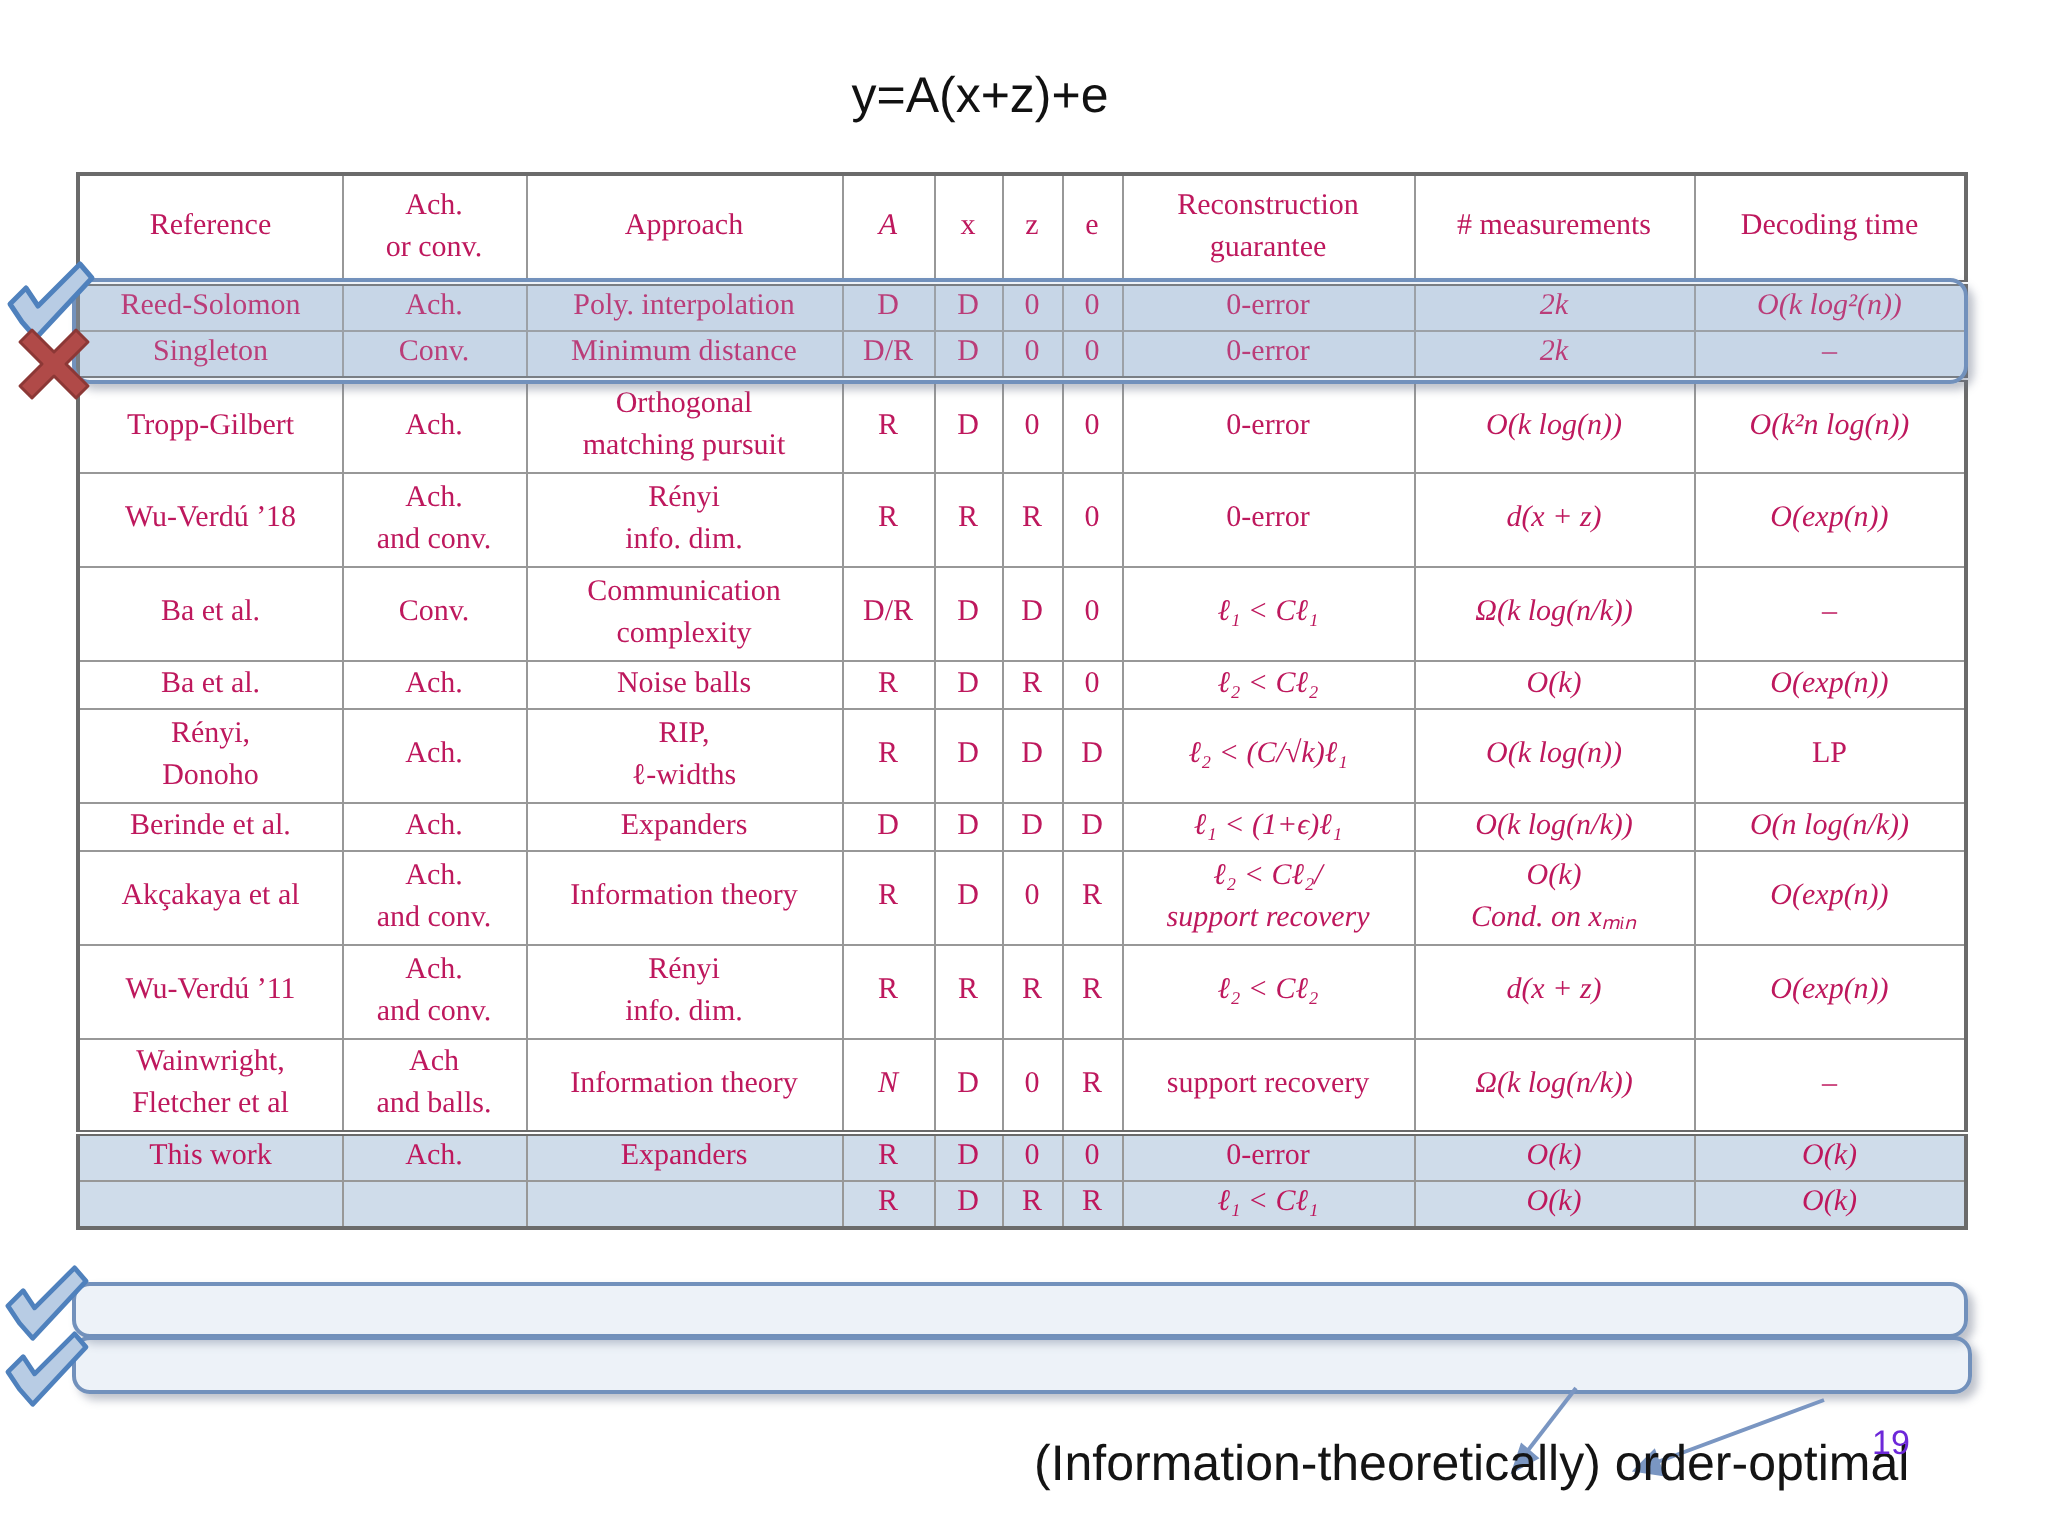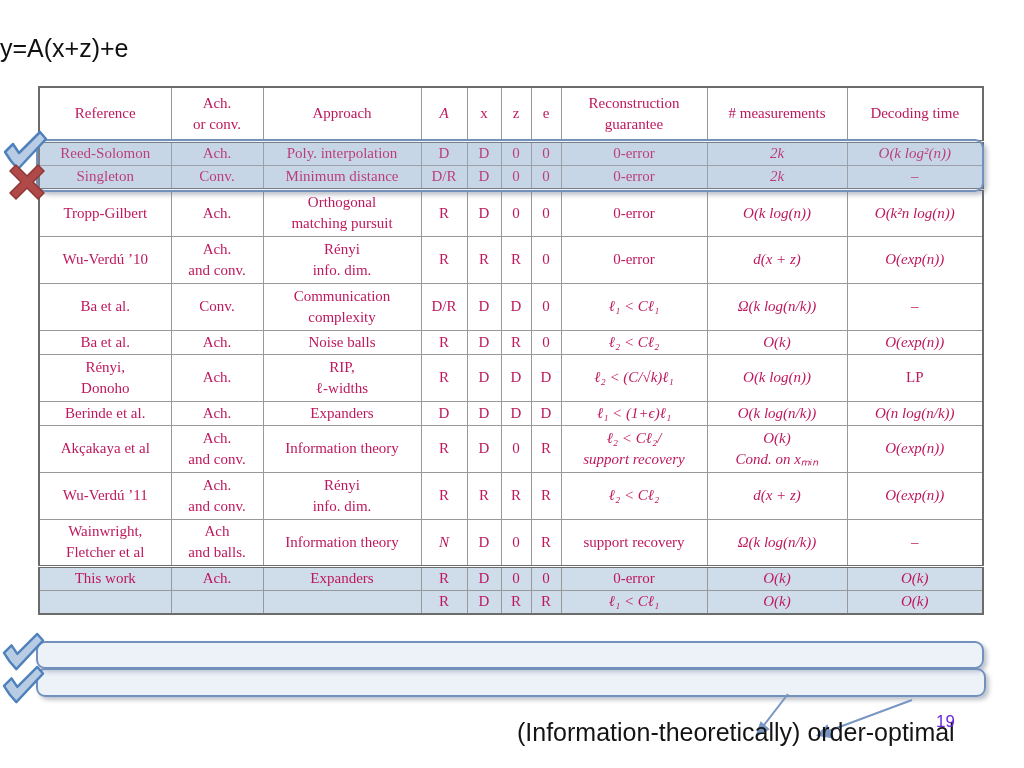--- a/index.html
+++ b/index.html
@@ -1,21 +1,21 @@
 <!DOCTYPE html>
 <html><head>
 <meta charset="utf-8">
 <style>
   * { margin: 0; padding: 0; box-sizing: border-box; }
   html, body { width: 1024px; height: 768px; background: #ffffff; overflow: hidden; }
   body { position: relative; font-family: "Liberation Sans", sans-serif; }
 
   .slide-title {
     position: absolute; top: 34px; left: 0; width: 980px;
-    text-align: left; font-size: 25px; color: #111;
+    text-align: center; font-size: 25px; color: #111;
     font-family: "Liberation Sans", sans-serif;
   }
 
   table.cmp {
     position: absolute; left: 38px; top: 86px;
     border-collapse: collapse; table-layout: fixed;
     width: 944px;
     border: 2px solid #6b6b6b;
     font-family: "Liberation Serif", serif;
     font-size: 15px; color: #be185d;
@@ -121,21 +121,21 @@
 matching pursuit</td>
         <td>R</td>
         <td>D</td>
         <td>0</td>
         <td>0</td>
         <td>0-error</td>
         <td class="math">O(k log(n))</td>
         <td class="math">O(k²n log(n))</td>
       </tr>
       <tr class="r2">
-        <td>Wu-Verdú ’10</td>
+        <td>Wu-Verdú ’18</td>
         <td>Ach.
 and conv.</td>
         <td>Rényi
 info. dim.</td>
         <td>R</td>
         <td>R</td>
         <td>R</td>
         <td>0</td>
         <td>0-error</td>
         <td class="math">d(x + z)</td>

